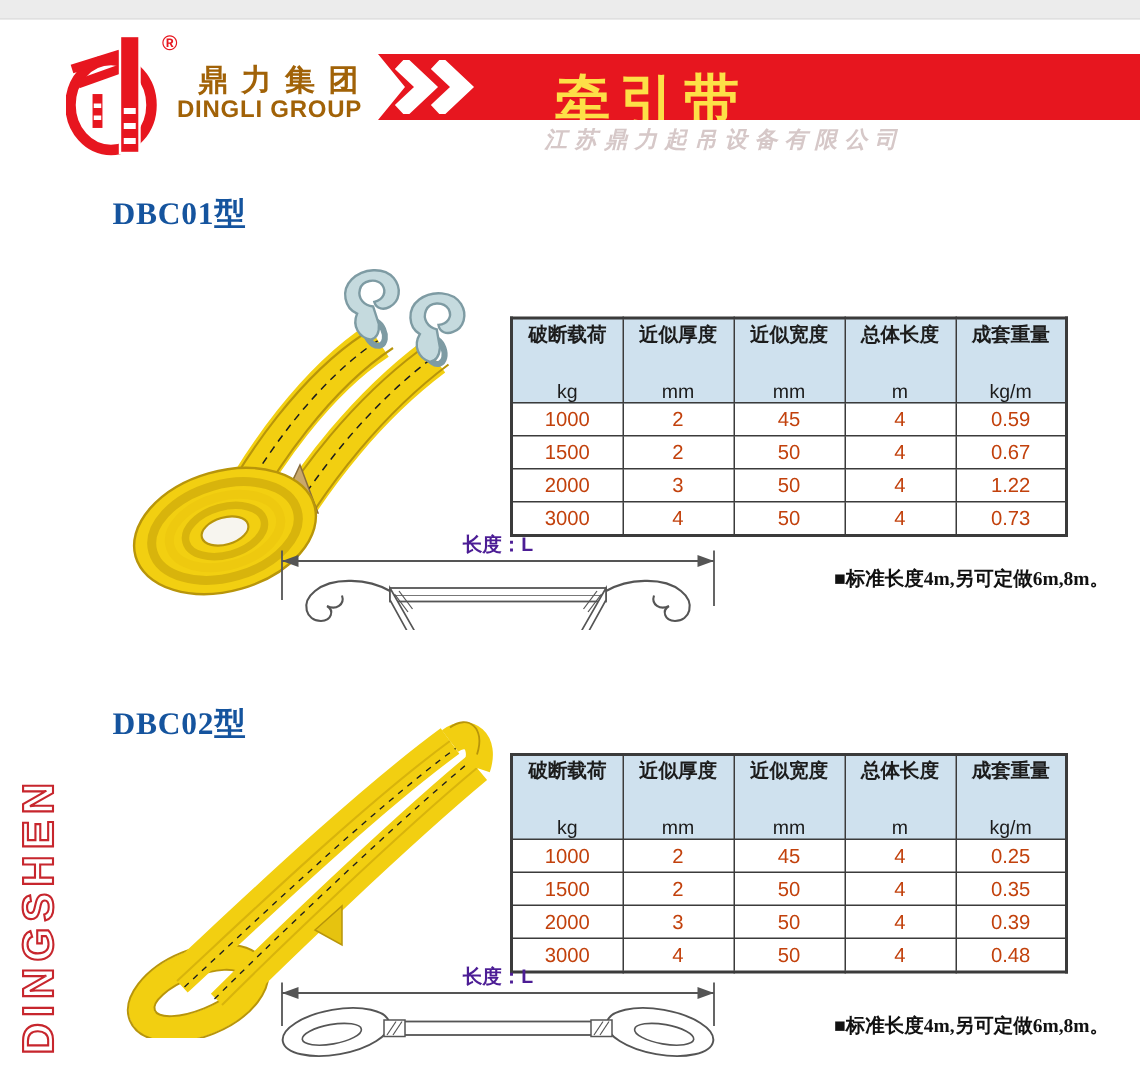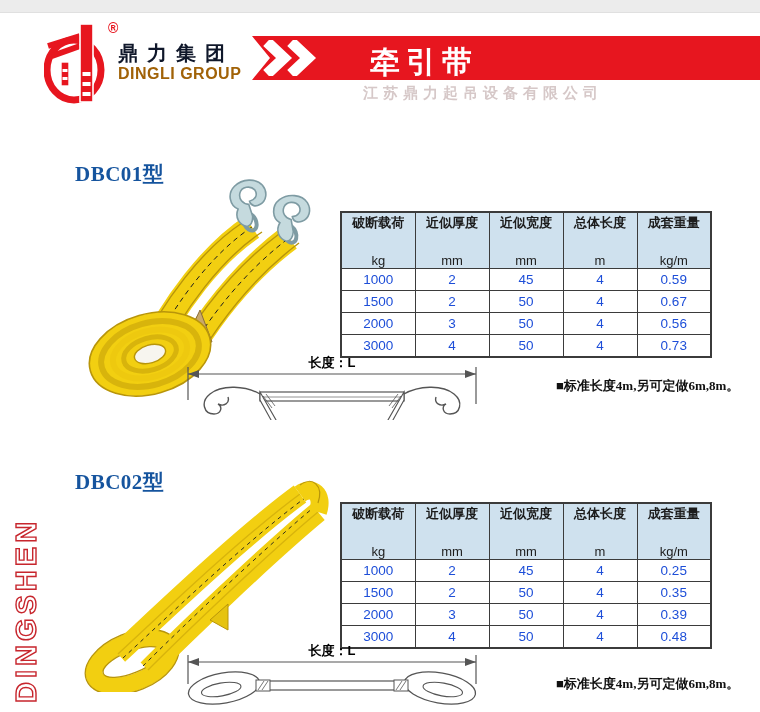--- a/index.html
+++ b/index.html
@@ -10,56 +10,56 @@
     color:#1a1a1a;
   }
   .abs{position:absolute;}
 
   
   .top-strip{left:0;top:0;width:760px;height:12px;background:#ececec;border-bottom:1px solid #e0e0e0;}
 
   
   .emblem{left:44px;top:20px;}
   .reg-mark{left:108px;top:20px;font-size:14px;font-weight:bold;color:#e7161f;}
-  .logo-cn{left:118px;top:40px;font-size:20px;font-weight:600;letter-spacing:9px;color:#0f172a;white-space:nowrap;}
+  .logo-cn{left:132px;top:40px;font-size:20px;font-weight:600;letter-spacing:9px;color:#a16207;white-space:nowrap;}
   .logo-en{left:118px;top:65px;font-size:16px;font-weight:bold;letter-spacing:0.5px;color:#a16207;white-space:nowrap;}
 
   
   .banner{left:252px;top:36px;width:508px;height:44px;background:#e7161f;
     clip-path:polygon(0 0,100% 0,100% 100%,0 100%,18px 50%);}
   .banner-chevrons{position:absolute;left:10px;top:4px;}
-  .banner-title{position:absolute;left:118px;top:6px;font-size:30px;font-weight:bold;color:#ffffff;letter-spacing:6px;white-space:nowrap;}
-  .watermark{left:363px;top:84px;font-family:"Liberation Serif","DejaVu Serif",serif;font-weight:bold;
+  .banner-title{position:absolute;left:118px;top:6px;font-size:37px;font-weight:bold;color:#fde047;letter-spacing:6px;white-space:nowrap;}
+  .watermark{left:363px;top:84px;font-family:"Liberation Serif","DejaVu Serif",serif;font-style:italic;font-weight:bold;
     font-size:15px;letter-spacing:5px;color:#d6c8c8;white-space:nowrap;}
 
   
   .dingshen{left:10px;top:703px;transform:rotate(-90deg);transform-origin:0 0;
     font-size:29px;font-weight:bold;letter-spacing:4px;white-space:nowrap;
     color:#ffffff;-webkit-text-stroke:1.4px #c7262d;}
 
   
   .sec-title{font-family:"Liberation Serif","DejaVu Serif",serif;font-weight:bold;font-size:21px;color:#15549e;letter-spacing:0.5px;white-space:nowrap;}
-  .sec-title.t1{left:75px;top:160px;}
+  .sec-title.t1{left:75px;top:128px;}
   .sec-title.t2{left:75px;top:468px;}
 
   
   .spec-table{border-collapse:collapse;table-layout:fixed;width:372px;background:#fff;border:2px solid #3b3b3b;}
   .spec-table.pos1{left:340px;top:211px;}
   .spec-table.pos2{left:340px;top:502px;}
   .spec-table th,.spec-table td{border:1px solid #3b3b3b;text-align:center;vertical-align:middle;padding:0;}
   .spec-table th{background:#cfe1ee;height:46px;font-size:13px;color:#1c1c1c;}
   .spec-table th .hname{font-weight:bold;line-height:15px;margin-top:2px;}
   .spec-table th .hunit{font-weight:normal;line-height:15px;margin-top:23px;}
-  .spec-table td{height:21px;font-size:13.5px;color:#1d4ed8;}
+  .spec-table td{height:21px;font-size:13.5px;color:#c2410c;}
 
   
   .diagram{width:320px;height:66px;}
   .diagram.d1{left:172px;top:354px;}
   .diagram.d2{left:172px;top:642px;}
-  .dim-label{position:absolute;left:0;top:0;width:320px;text-align:center;font-size:13px;font-weight:bold;color:#000000;}
+  .dim-label{position:absolute;left:0;top:0;width:320px;text-align:center;font-size:13px;font-weight:bold;color:#4c1d95;}
   .note{font-size:13px;font-weight:bold;color:#111;white-space:nowrap;font-family:Liberation Serif, serif;}
   .note.n1{left:556px;top:377px;}
   .note.n2{left:556px;top:675px;}
 
   svg{display:block;}
 </style>
 </head>
 <body>
 
 <div class="abs top-strip"></div>
@@ -174,21 +174,21 @@
         <td>2</td>
         <td>50</td>
         <td>4</td>
         <td>0.67</td>
     </tr>
     <tr>
       <td>2000</td>
         <td>3</td>
         <td>50</td>
         <td>4</td>
-        <td>0.56</td>
+        <td>1.22</td>
     </tr>
     <tr>
       <td>3000</td>
         <td>4</td>
         <td>50</td>
         <td>4</td>
         <td>0.73</td>
     </tr>
   </tbody>
 </table>

